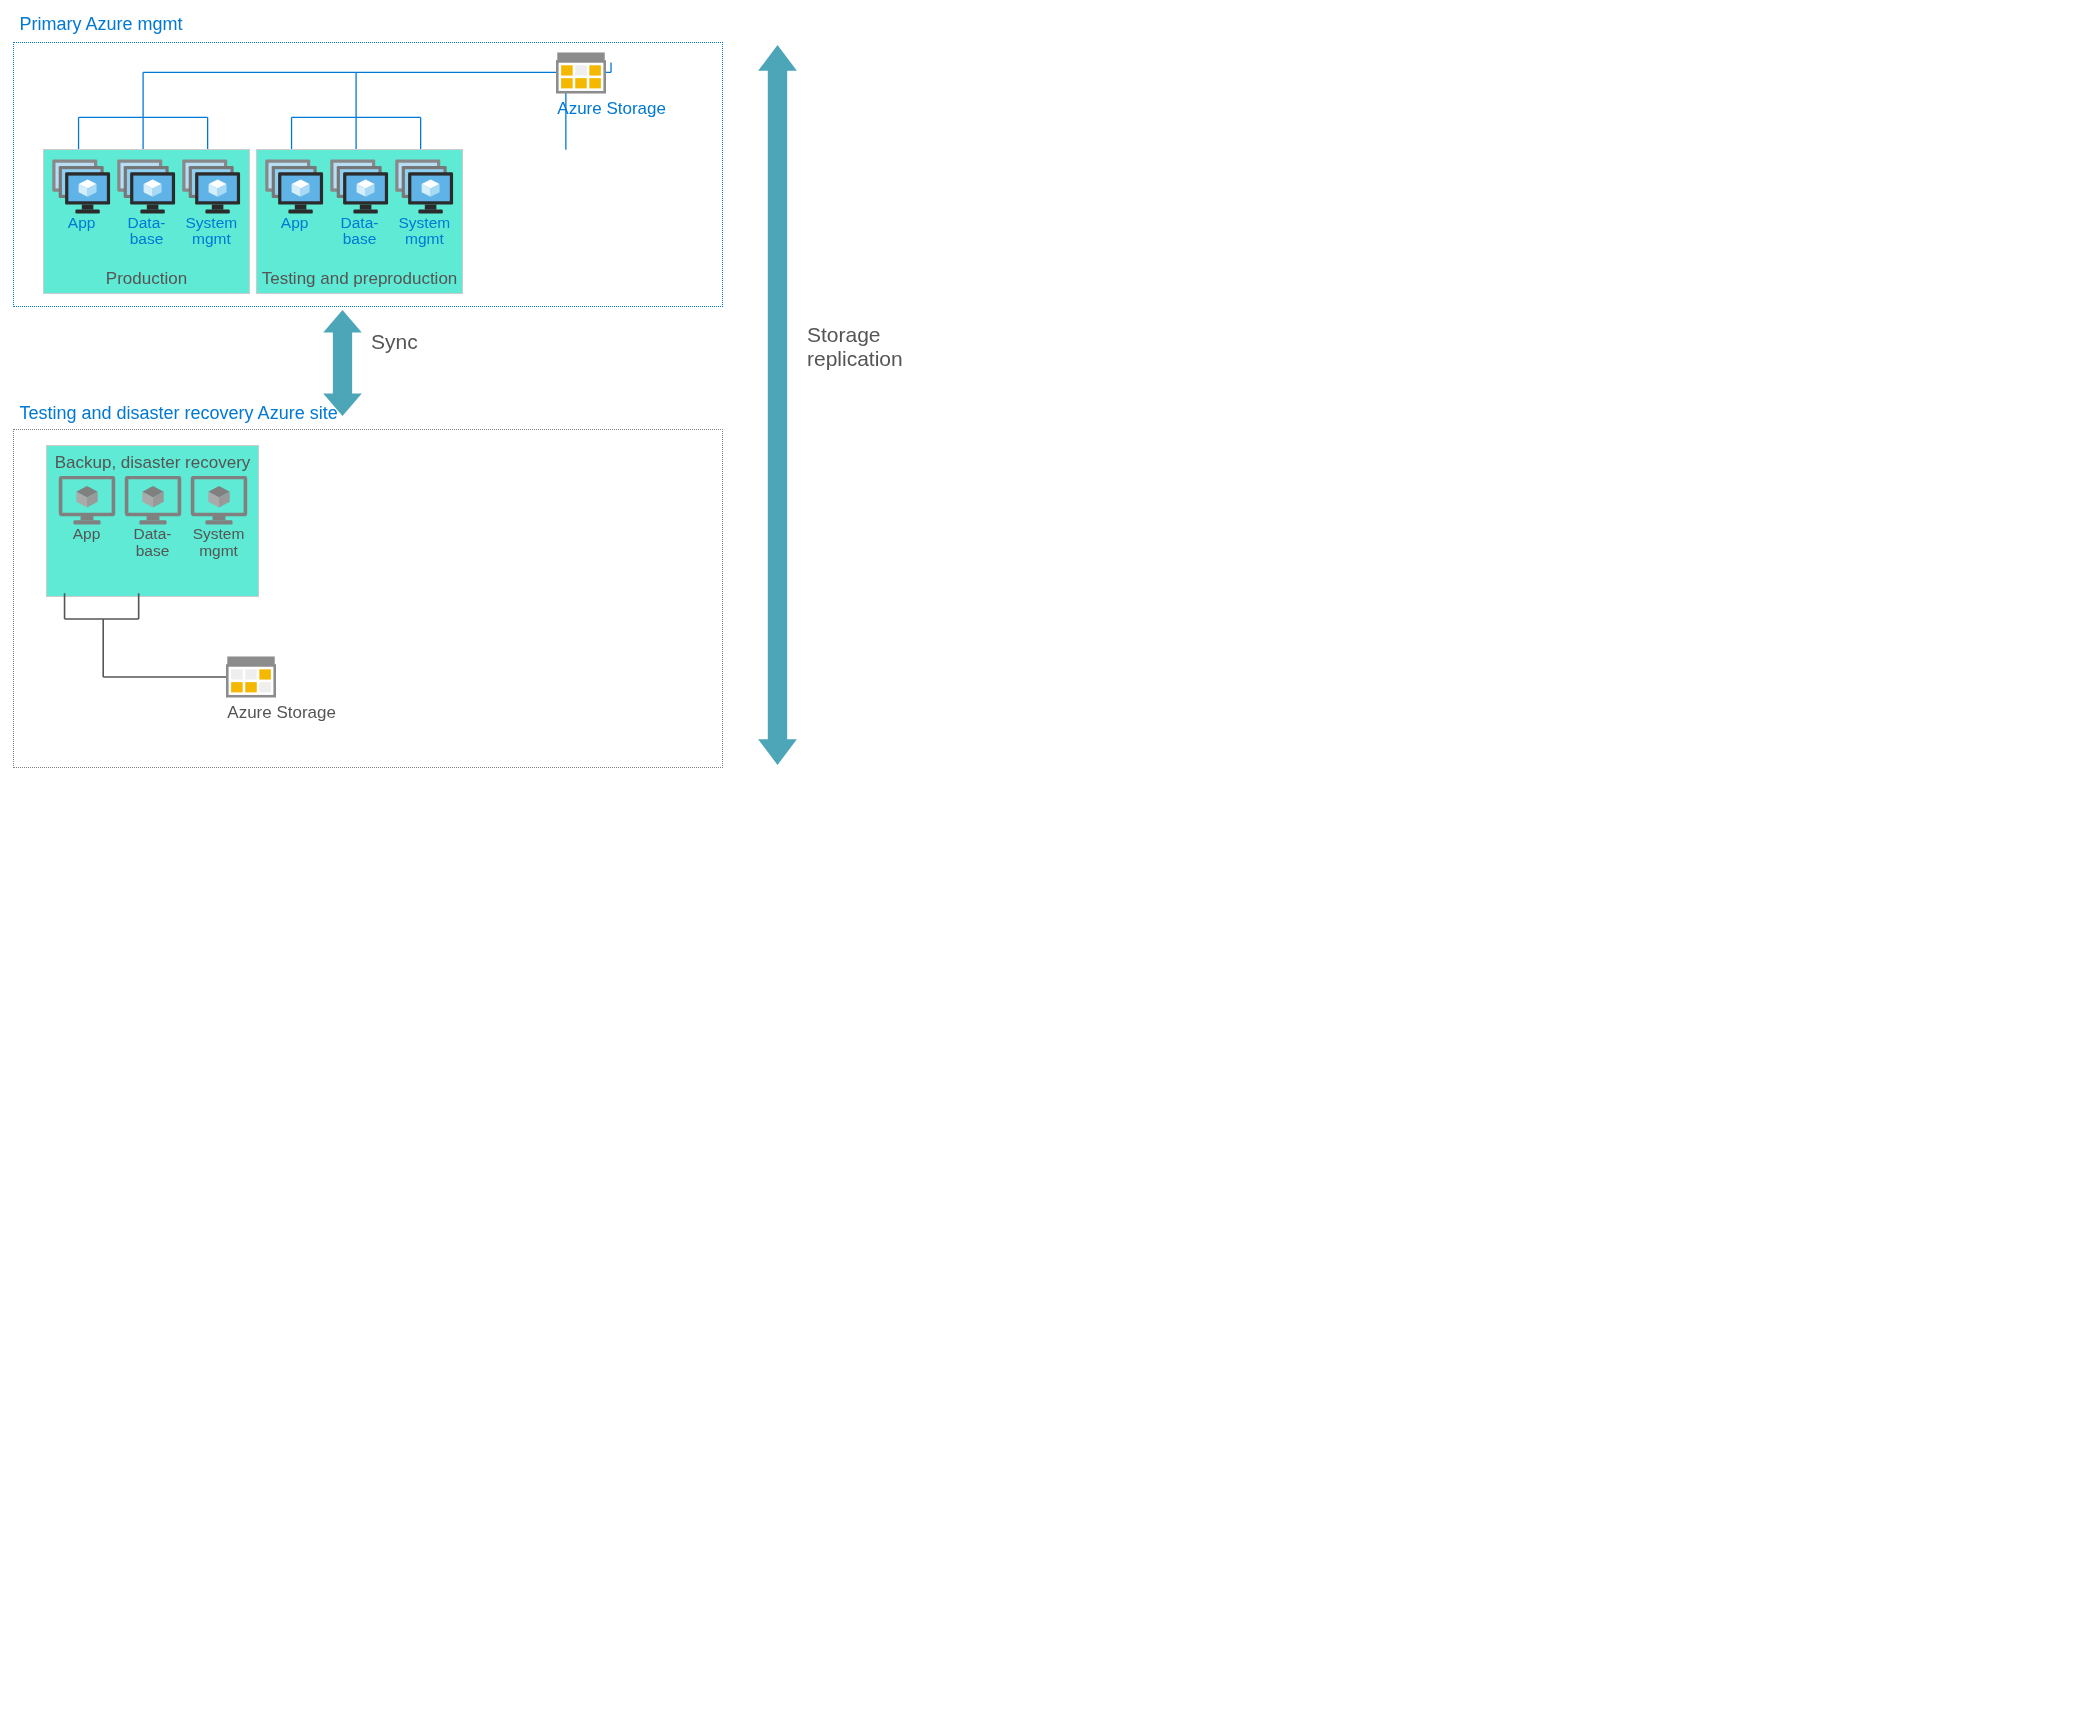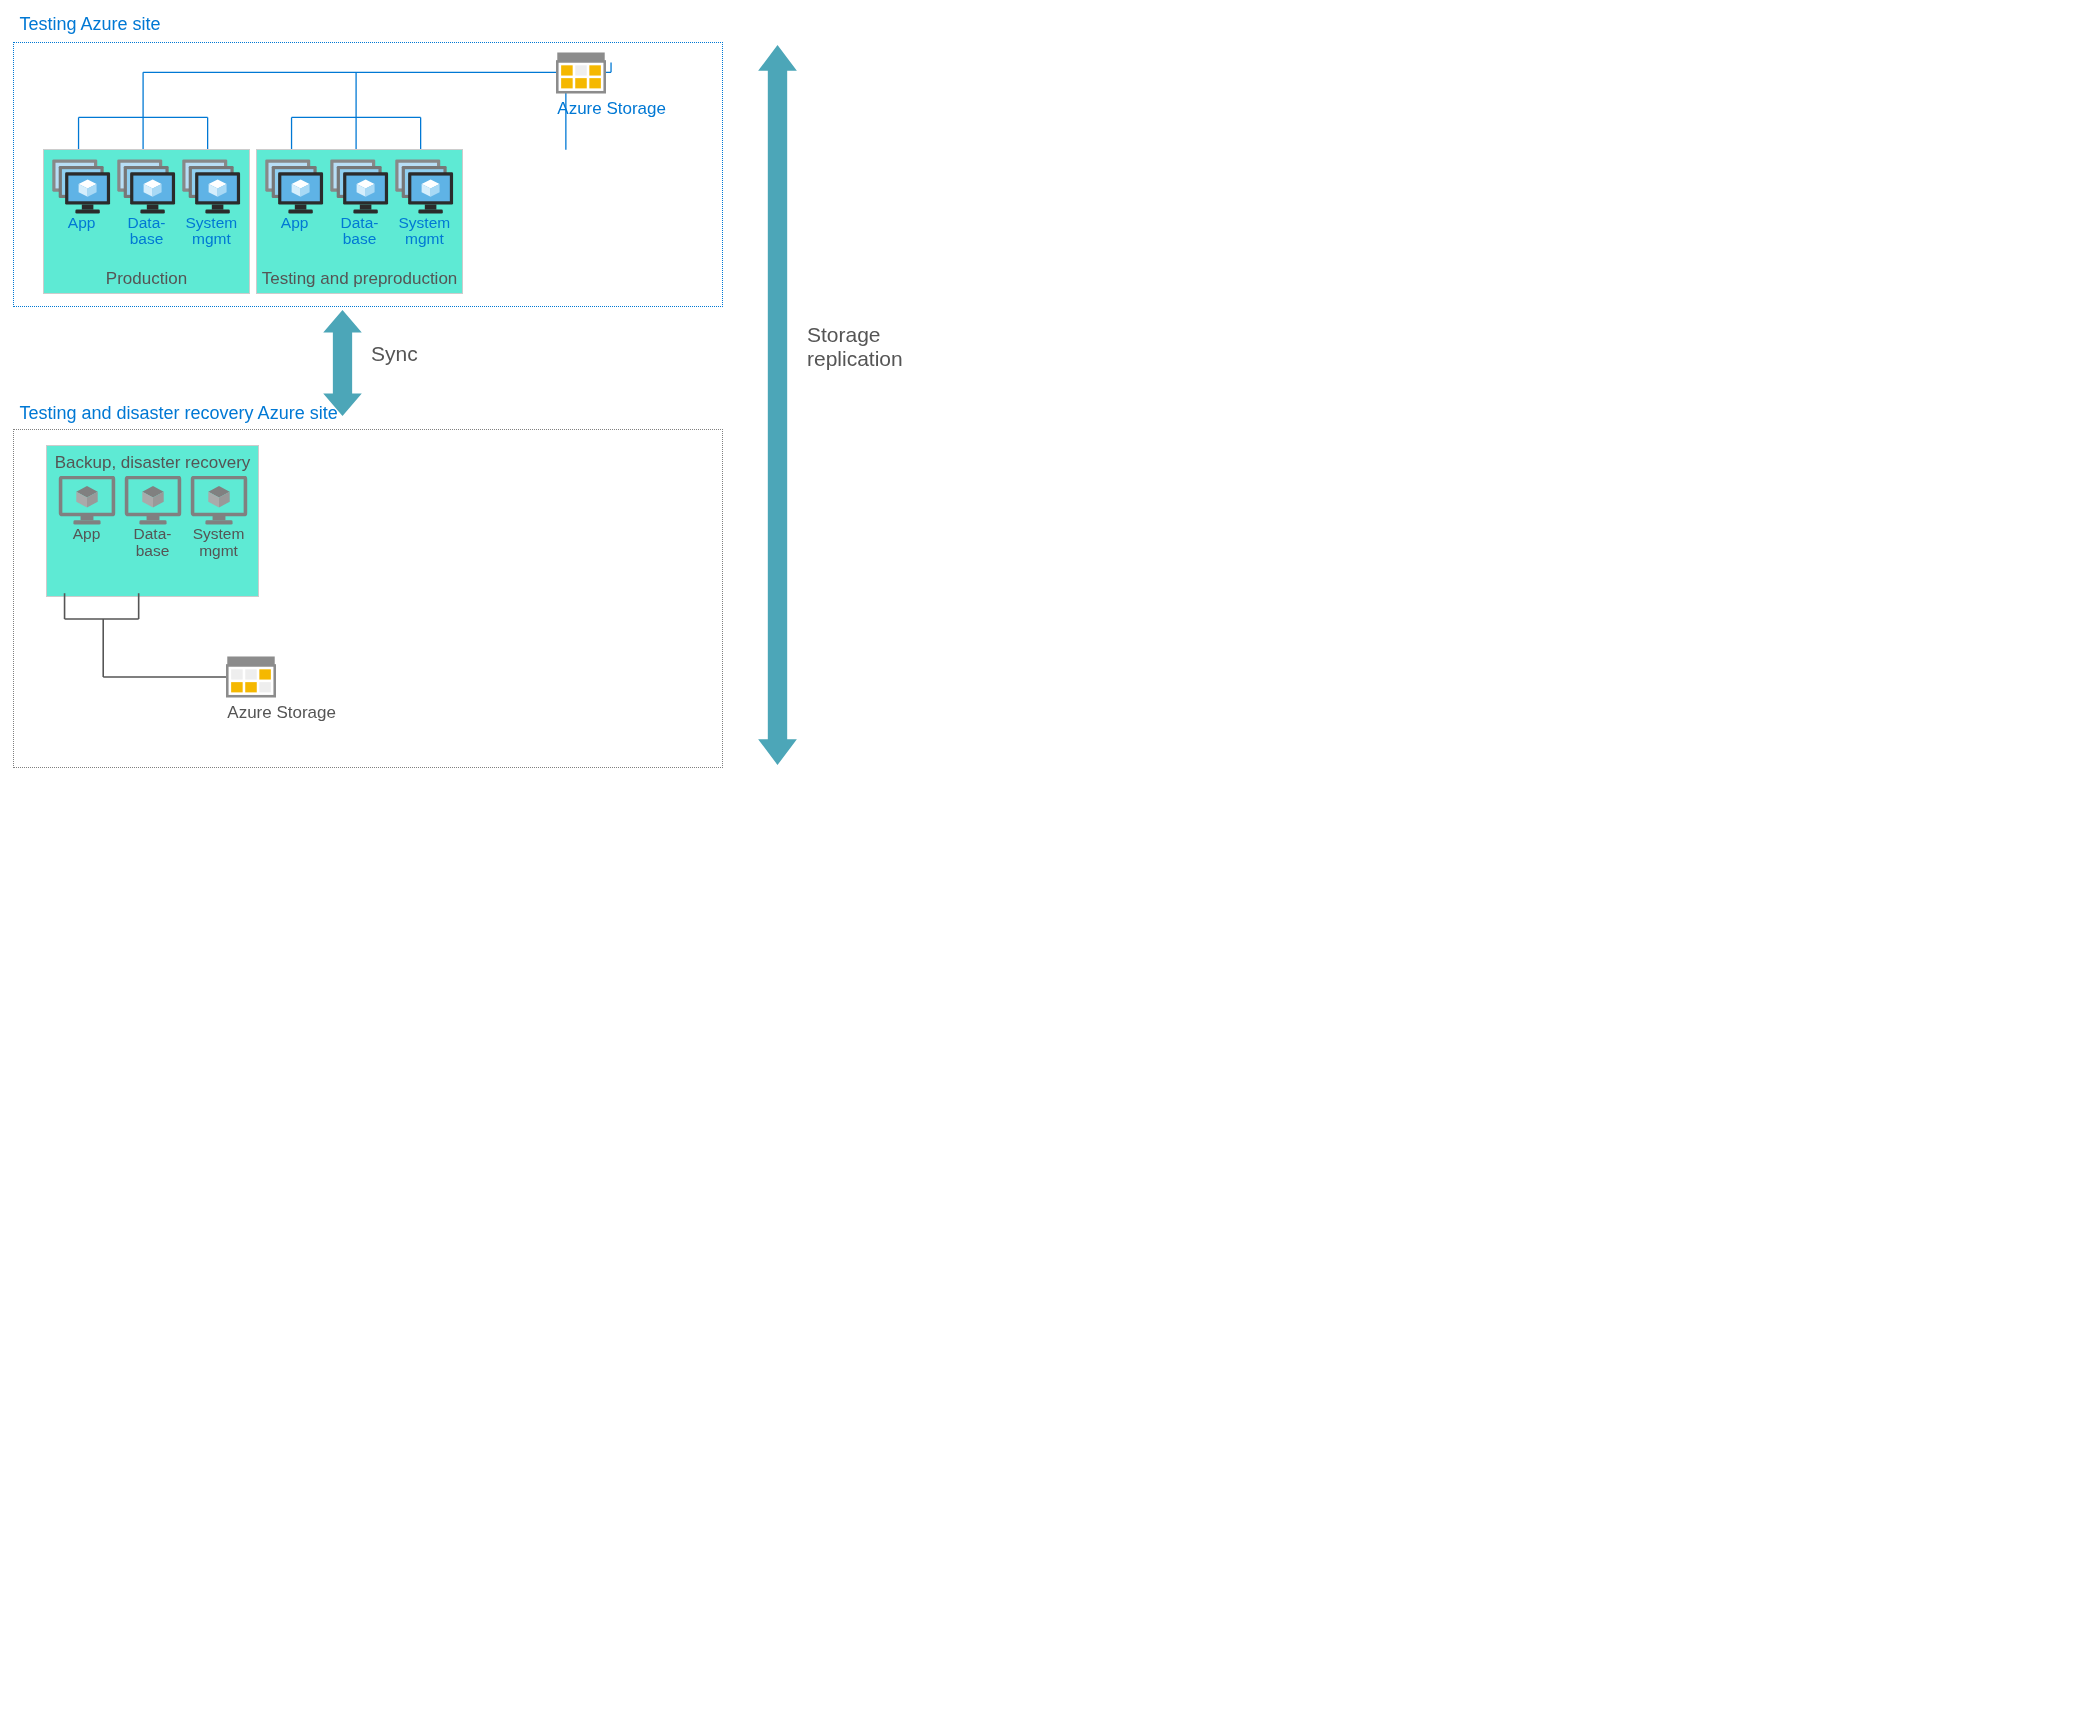--- a/index.html
+++ b/index.html
@@ -68,21 +68,21 @@
     font-size: 21px;
     color: #555;
   }
   svg { display:block; }
 </style>
 </head>
 <body>
 
 <div class="canvas">
 
-  <div class="site-title" style="position:absolute;top:1.3px;left:6.5px;">Testing Azure site</div>
+  <div class="site-title" style="position:absolute;top:1.3px;left:6.5px;">Primary Azure mgmt</div>
 
   <div class="primary-box">
 
     <svg style="position:absolute;top:0;left:0;" width="710" height="136" viewBox="0 0 1100 210">
       <g stroke="#0078d4" stroke-width="2" fill="none">
 
         <line x1="200" y1="45" x2="925" y2="45"></line>
         <line x1="925" y1="30" x2="925" y2="45"></line>
 
         <line x1="200" y1="45" x2="200" y2="115"></line>
@@ -166,21 +166,21 @@
       </div>
       <div class="group-title" style="position:absolute;bottom:3.9px;width:100%;">Testing and preproduction</div>
     </div>
 
 
   </div>
 
   <svg style="position:absolute;top:297px;left:310px;" width="39" height="106" viewBox="0 0 60 165">
     <polygon points="30,0 60,35 45,35 45,130 60,130 30,165 0,130 15,130 15,35 0,35" fill="#4ca6b8"></polygon>
   </svg>
-  <div class="annot" style="top:329px;left:358px;">Sync</div>
+  <div class="annot" style="top:317px;left:358px;">Sync</div>
 
   <div class="backup-box">
     <div class="site-title" style="position:absolute;top:0;left:6.5px;">Testing and disaster recovery Azure site</div>
     <div class="backup-border"></div>
 
     <div class="group-box" style="top:42px;left:33px;width:213px;height:152px;">
       <div class="group-title" style="padding:6.5px 0 3.9px 0;">Backup, disaster recovery</div>
       <div style="display:flex;justify-content:space-around;padding:0 6.5px;">
         <div style="width:58px;">
           <svg width="58" height="50" viewBox="0 0 78 70">

